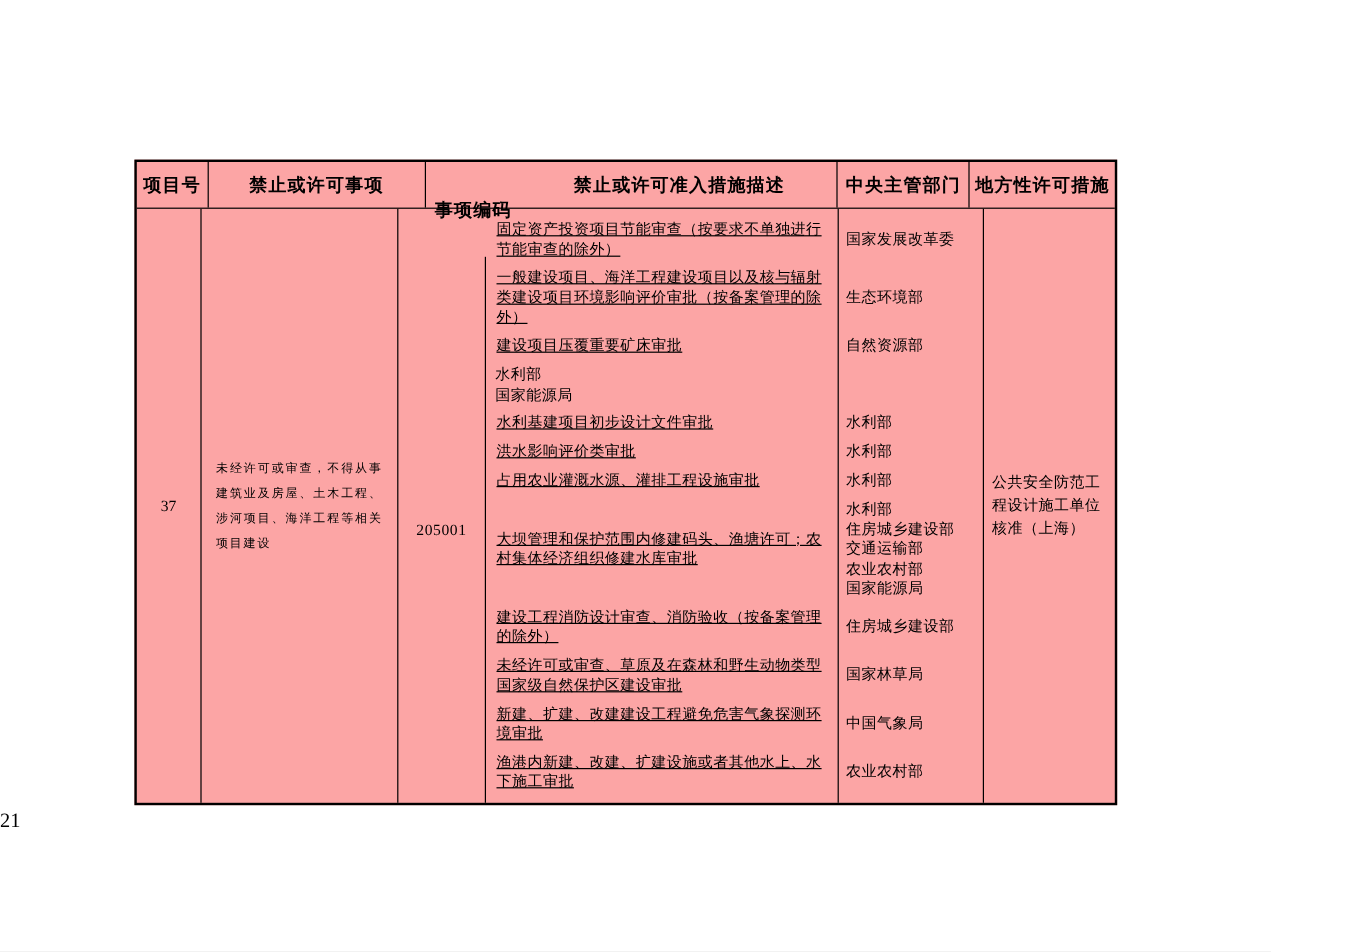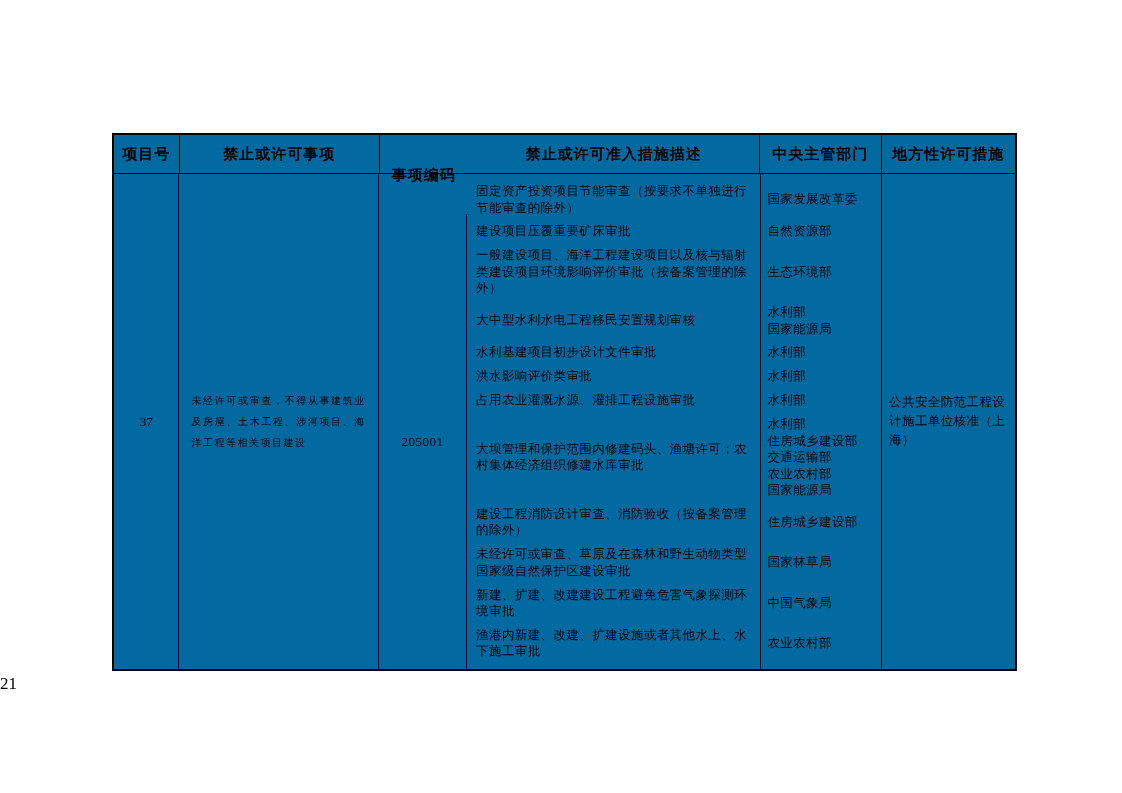--- a/index.html
+++ b/index.html
@@ -7,24 +7,24 @@
     position:relative;
     width:1122px;height:793px;
     background:#ffffff;
     font-family:"Liberation Serif","DejaVu Serif",serif;
     color:#000;
     overflow:hidden;
     margin:0 auto;
   }
   .doc-table{
     position:absolute;left:112px;top:133px;
-    width:905px;
+    width:819px;
     border:2px solid #000;
     box-sizing:border-box;
-    background:#0369a1;
+    background:#fca5a5;
   }
   .thead{display:flex;border-bottom:1px solid #000;height:38px;}
   .th{
     font-weight:bold;font-size:15px;letter-spacing:1px;
     display:flex;align-items:center;justify-content:center;
     box-sizing:border-box;text-align:center;
     border-right:1px solid #000;
     padding:0 2px;
   }
   .th:last-child{border-right:none;}
@@ -56,21 +56,21 @@
     align-items:stretch;
   }
   .measures::after{
     content:"";position:absolute;top:0;bottom:0;left:293px;width:1px;background:#000;
   }
   .mrow{display:flex;align-items:center;}
   .mdesc{
     width:293px;box-sizing:border-box;
     padding:2px 10px 2px 9px;
     font-size:12.5px;line-height:16.5px;letter-spacing:0.4px;
-    display:flex;align-items:center;
+    display:flex;align-items:center;text-decoration:underline;
   }
   .mdept{
     width:122px;box-sizing:border-box;
     padding:2px 4px 2px 8px;
     font-size:12.5px;line-height:16.5px;letter-spacing:0.4px;
     white-space:pre-line;
     display:flex;align-items:center;
   }
   .local-text{
     padding:0 7px;
@@ -110,29 +110,28 @@
         <span class="code-text">205001</span>
       </div>
 
       <div class="td c45 measures">
 
         <div class="mrow">
           <div class="mdesc">固定资产投资项目节能审查（按要求不单独进行节能审查的除外）</div>
           <div class="mdept">国家发展改革委</div>
         </div>
         <div class="mrow">
+          <div class="mdesc">一般建设项目、海洋工程建设项目以及核与辐射类建设项目环境影响评价审批（按备案管理的除外）</div>
+          <div class="mdept">生态环境部</div>
+        </div>
+        <div class="mrow">
           <div class="mdesc">建设项目压覆重要矿床审批</div>
           <div class="mdept">自然资源部</div>
         </div>
         <div class="mrow">
-          <div class="mdesc">一般建设项目、海洋工程建设项目以及核与辐射类建设项目环境影响评价审批（按备案管理的除外）</div>
-          <div class="mdept">生态环境部</div>
-        </div>
-        <div class="mrow">
-          <div class="mdesc">大中型水利水电工程移民安置规划审核</div>
           <div class="mdept">水利部
 国家能源局</div>
         </div>
         <div class="mrow">
           <div class="mdesc">水利基建项目初步设计文件审批</div>
           <div class="mdept">水利部</div>
         </div>
         <div class="mrow">
           <div class="mdesc">洪水影响评价类审批</div>
           <div class="mdept">水利部</div>

